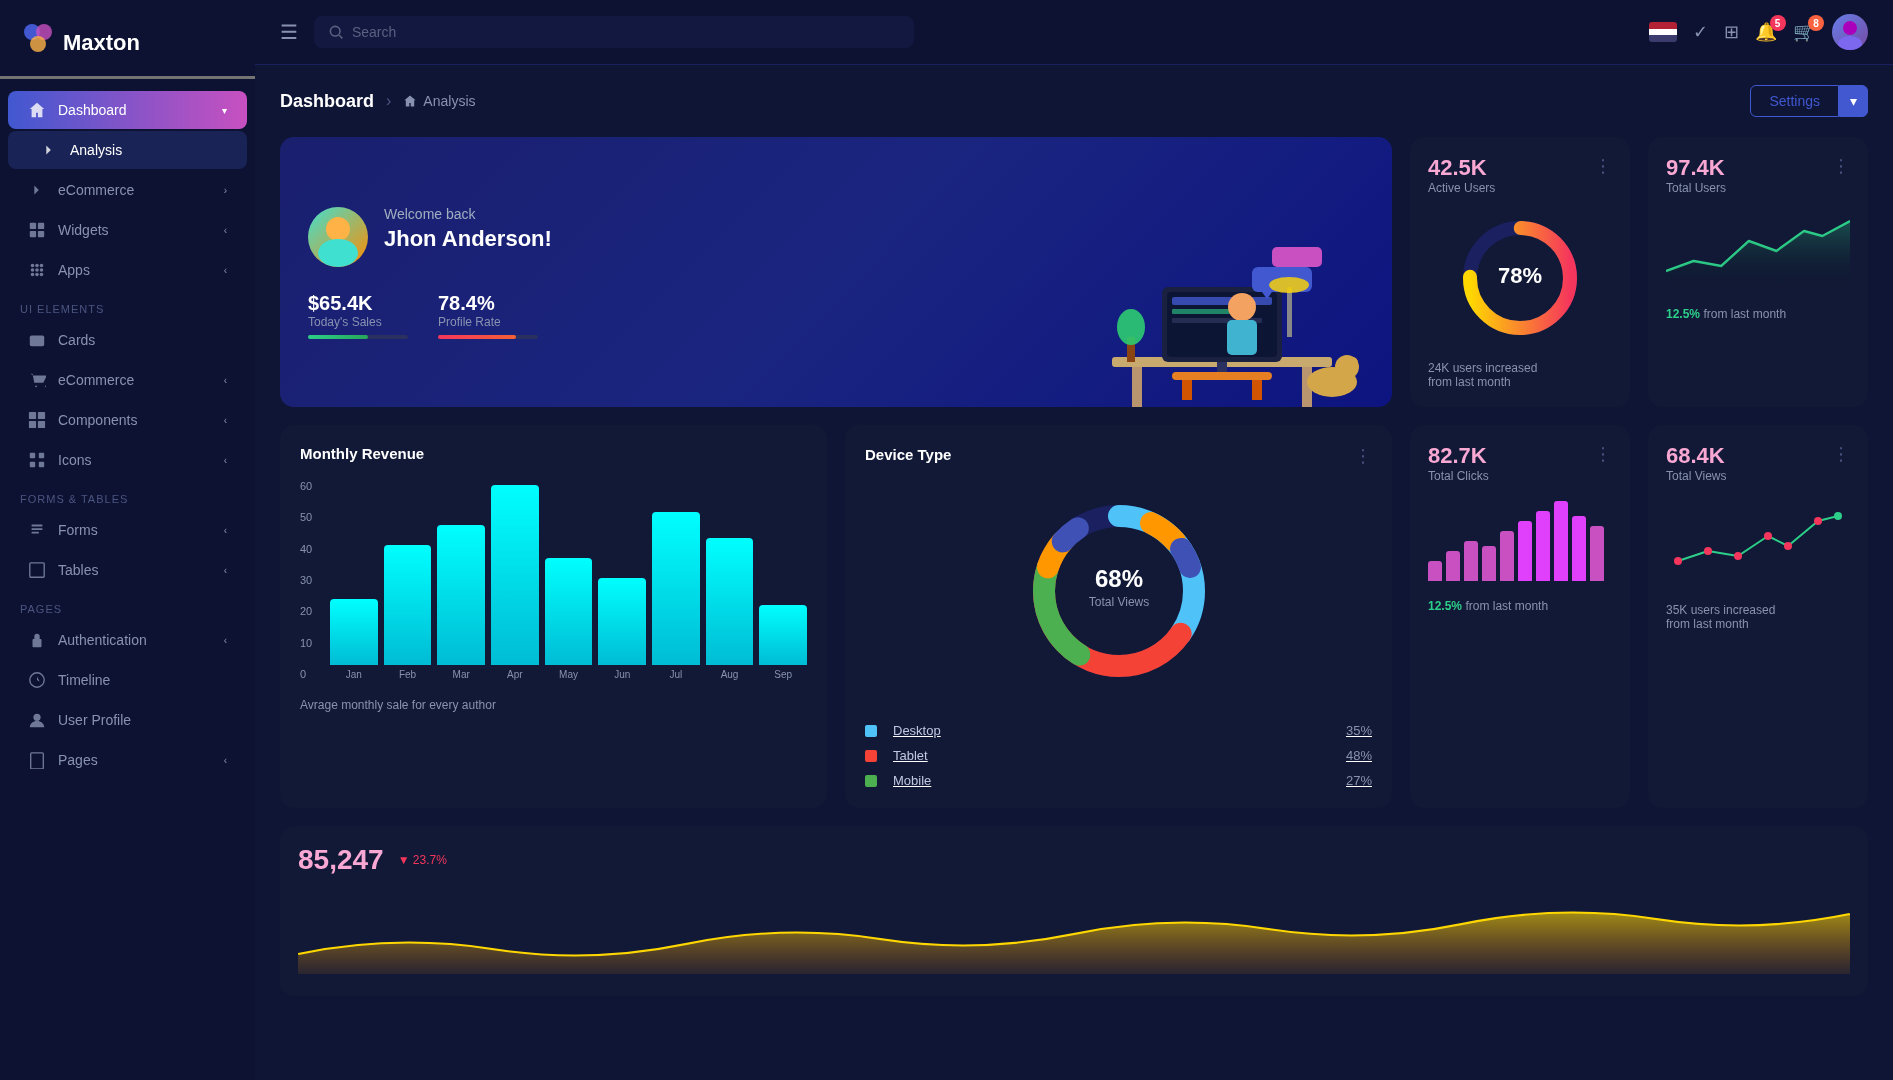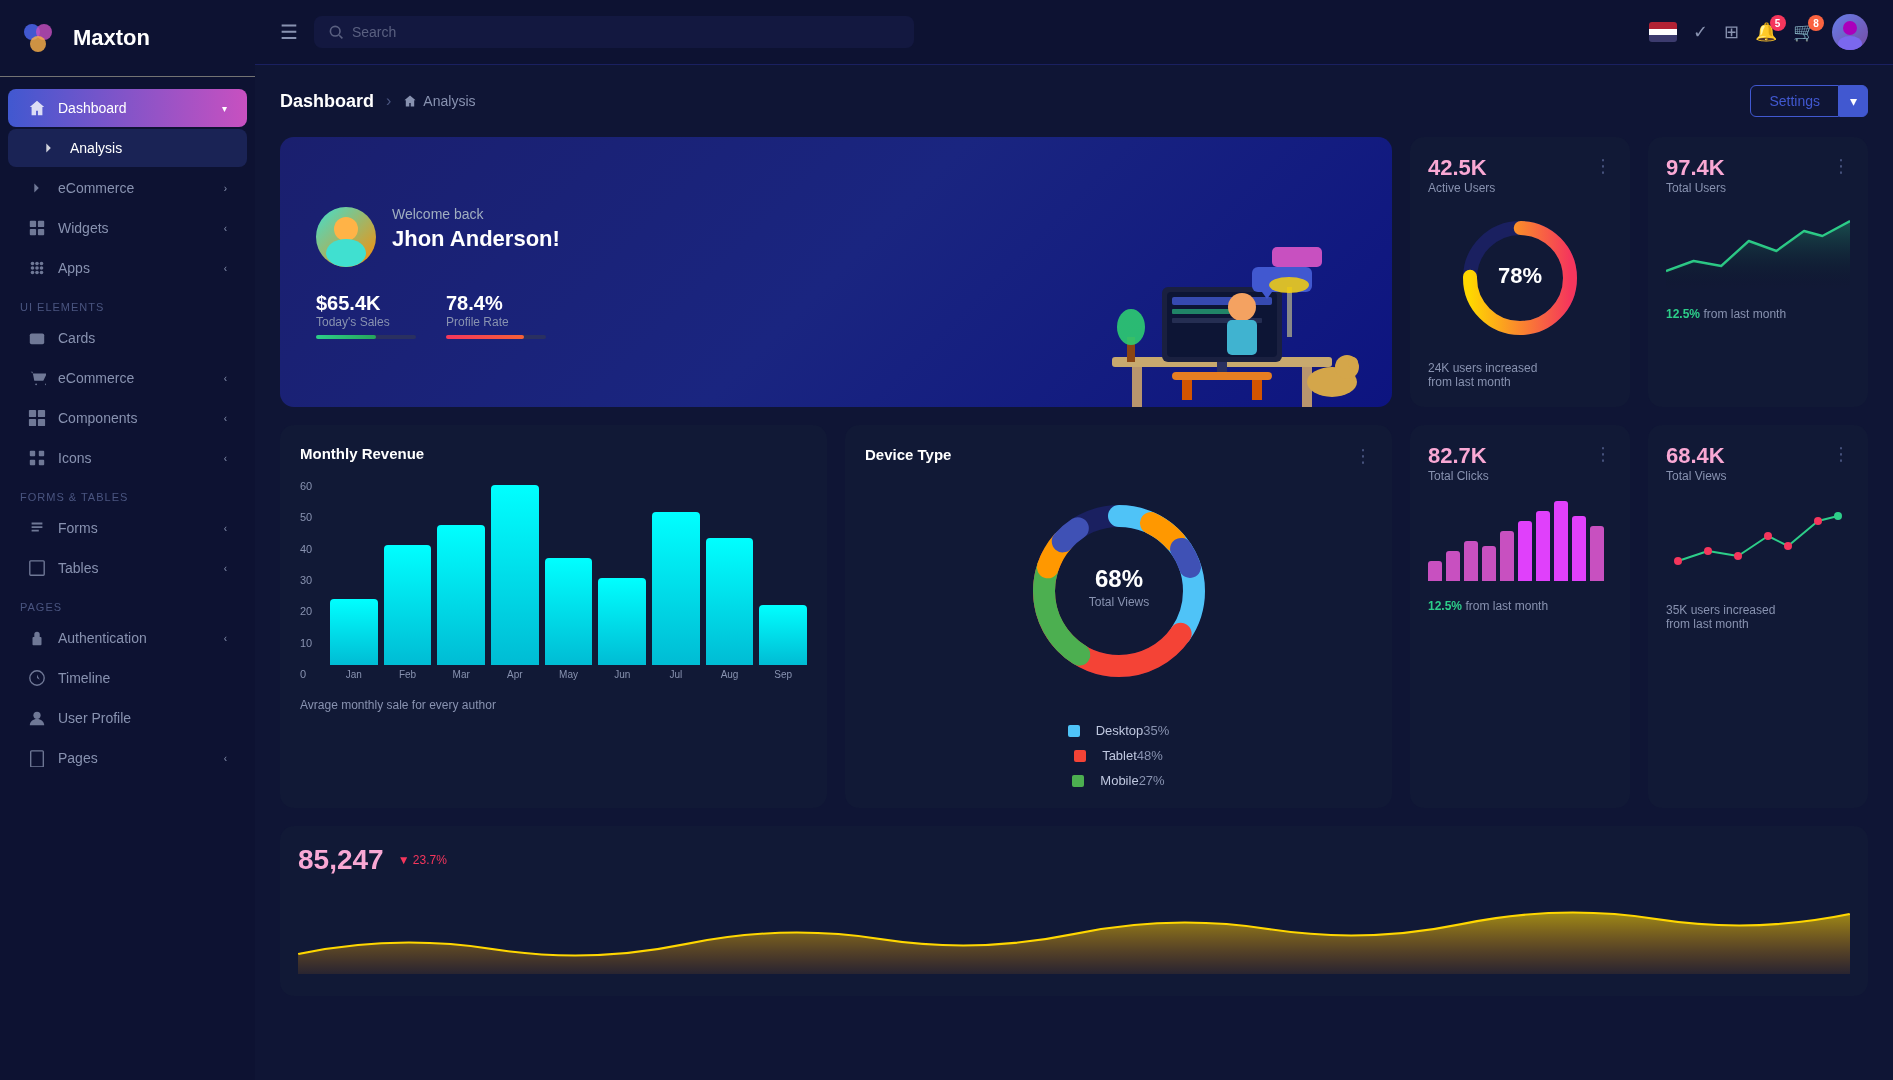--- a/index.html
+++ b/index.html
@@ -1,21 +1,21 @@
 <!DOCTYPE html>
 <html><head>
   <meta charset="utf-8">
   <style>
     * { box-sizing: border-box; margin: 0; padding: 0; }
     body { font-family: 'Segoe UI', Arial, sans-serif; background: #0f1535; color: #fff; display: flex; height: 1080px; overflow: hidden; width: 1893px; }
 
     
     .sidebar { width: 255px; background: #0d1232; height: 100%; display: flex; flex-direction: column; padding: 0; overflow-y: auto; flex-shrink: 0; }
     .sidebar::-webkit-scrollbar { width: 4px; } .sidebar::-webkit-scrollbar-thumb { background: #2a3060; }
-    .sidebar-logo { display: flex; align-items: center; gap: 17px; padding: 20px 20px; border-bottom: 1px solid #737373; }
+    .sidebar-logo { display: flex; align-items: flex-end; gap: 7px; padding: 20px 20px; border-bottom: 3px solid #737373; }
     .sidebar-logo .logo-icon { width: 36px; height: 36px; }
     .sidebar-logo .logo-text { font-size: 22px; font-weight: 700; color: #fff; }
     .sidebar-nav { flex: 1; padding: 10px 0; }
     .nav-item { display: flex; align-items: center; padding: 10px 20px; cursor: pointer; border-radius: 8px; margin: 2px 8px; gap: 12px; font-size: 14px; color: #8892b0; transition: background 0.2s; }
     .nav-item.active { background: linear-gradient(90deg, #4158d0, #c850c0); color: #fff; }
     .nav-item.sub-active { background: #1a2355; color: #fff; }
     .nav-item .nav-icon { width: 18px; height: 18px; opacity: 0.8; flex-shrink: 0; }
     .nav-item .nav-label { flex: 1; }
     .nav-item .nav-arrow { margin-left: auto; font-size: 10px; }
     .nav-section-label { font-size: 11px; color: #4a5580; padding: 12px 20px 4px; letter-spacing: 1px; text-transform: uppercase; }
@@ -79,21 +79,21 @@
     .row1 { display: grid; grid-template-columns: 1fr 220px 220px; gap: 18px; margin-bottom: 18px; }
 
     
     .donut-container { display: flex; flex-direction: column; align-items: center; margin: 10px 0; }
 
     
     .sparkline-container { width: 100%; height: 80px; margin: 8px 0; }
 
     
     .device-legend { display: flex; flex-direction: column; gap: 10px; margin-top: 14px; }
-    .legend-item { display: flex; align-items: center; justify-content: center; }
+    .legend-item { display: flex; align-items: center; justify-content: space-between; text-decoration: underline; }
     .legend-label { font-size: 13px; color: #c0c8e0; margin-left: 8px; flex: 1; }
     .legend-pct { font-size: 13px; color: #8892b0; }
 
     .card-title { font-size: 15px; font-weight: 600; color: #fff; margin-bottom: 4px; }
     .card-header { display: flex; align-items: center; justify-content: space-between; margin-bottom: 6px; }
     .trend-down { color: #f5365c; font-size: 12px; }
 
     .bottom-text { font-size: 12px; color: #8892b0; margin-top: 4px; }
 
     
@@ -309,21 +309,21 @@
       </div>
       <div class="breadcrumb-settings">
         <button class="btn-settings">Settings</button>
         <button class="btn-settings-arrow">▾</button>
       </div>
     </div>
 
     <div class="row1">
 
       <div class="welcome-card">
-        <div style="display:flex; flex-direction:column; z-index:1;margin-left:8px;">
+        <div style="display:flex; flex-direction:column; z-index:1;">
           <div style="display:flex; align-items:center; gap:16px; margin-bottom:16px;">
             <div class="welcome-avatar">
               <svg viewBox="0 0 60 60" width="60" height="60">
                   <circle cx="30" cy="22" r="12" fill="#ffb347"></circle>
                   <ellipse cx="30" cy="46" rx="20" ry="14" fill="#40e0d0"></ellipse>
                 </svg>
             </div>
             <div class="welcome-text">
               <div class="greet">Welcome back</div>
               <div class="name">Jhon Anderson!</div>

